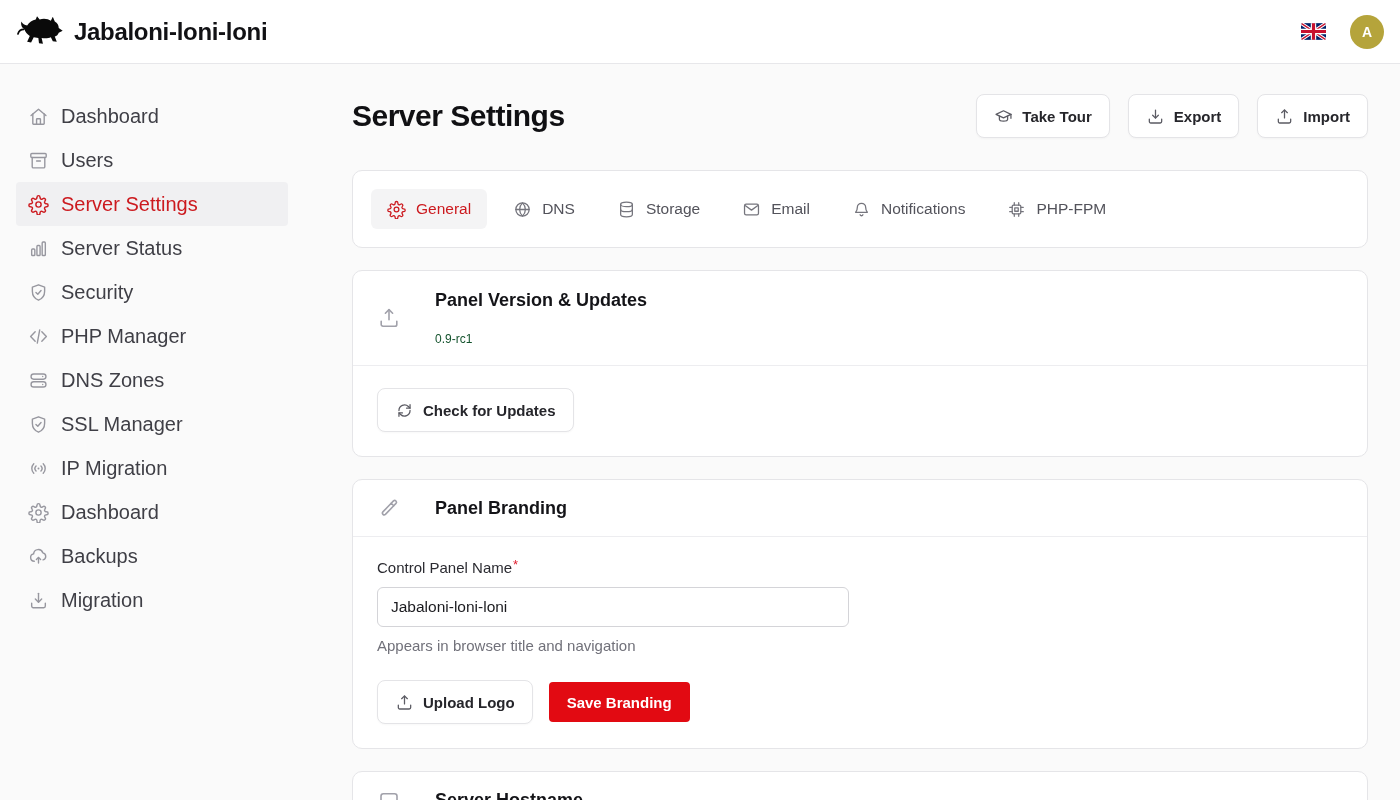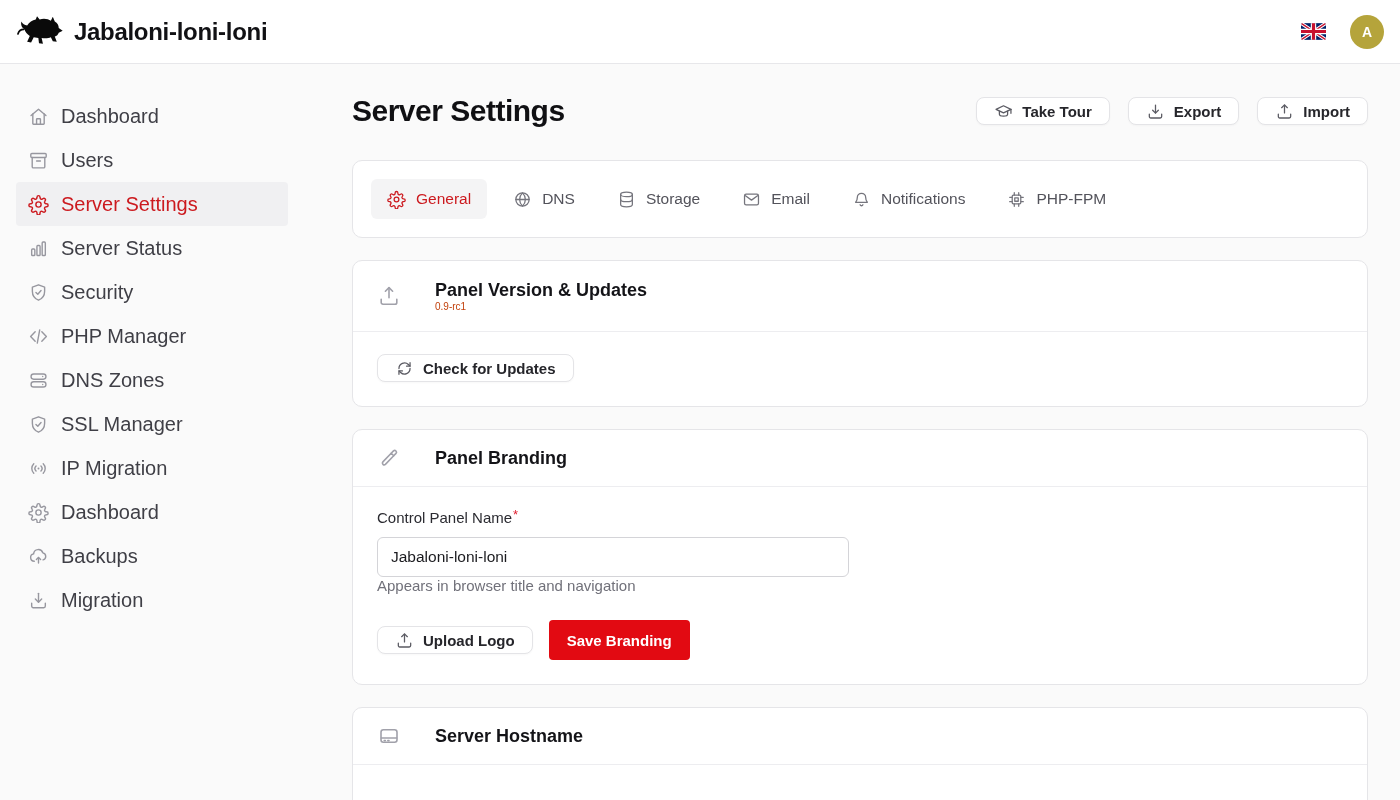--- a/index.html
+++ b/index.html
@@ -42,21 +42,21 @@
     width:100%; height:100%; display:block;
     fill:none; stroke:currentColor; stroke-width:1.6;
     stroke-linecap:round; stroke-linejoin:round;
   }
   
   .main { flex:1; padding:30px 32px 0 48px; min-width:0; }
   .page-header { display:flex; align-items:center; justify-content:space-between; }
   h1 { margin:0; font-size:30px; font-weight:700; letter-spacing:-0.5px; color:#101013; }
   .actions { display:flex; gap:18px; }
   .btn {
-    display:inline-flex; align-items:center; gap:9px; height:28px; padding:0 17px;
+    display:inline-flex; align-items:center; gap:9px; height:44px; padding:0 17px;
     background:#ffffff; border:1px solid #e4e4e7; border-radius:8px;
     font-family:"Liberation Sans", sans-serif; font-size:15px; font-weight:600; color:#26262b;
     cursor:pointer; box-shadow:0 1px 2px rgba(0,0,0,.03); white-space:nowrap;
   }
   .btn .btn-icon { width:19px; height:19px; color:#5b5b63; }
   .card { background:#ffffff; border:1px solid #e5e5e8; border-radius:10px; }
   
   .tabbar { margin-top:32px; padding:18px; display:flex; gap:10px; align-items:center; }
   .tab {
     display:inline-flex; align-items:center; gap:10px; height:40px; padding:0 16px;
@@ -69,32 +69,32 @@
   .tab.active .tab-icon { color:#cc1a1f; }
   
   .section { margin-top:22px; }
   .card-head {
     display:flex; align-items:center; gap:34px;
     padding:16px 24px; border-bottom:1px solid #ededf0;
   }
   .card-head.with-sub { padding:19px 24px; }
   .card-icon { width:24px; height:24px; color:#a1a1aa; flex:0 0 auto; }
   .card-title { margin:0; font-size:18px; font-weight:600; color:#141418; }
-  .card-sub { font-size:10px; color:#c2410c; margin-top:0; }
+  .card-sub { font-size:12px; color:#14532d; margin-top:21px; }
   .card-body { padding:22px 24px 24px; }
   
   .field-label { font-size:15px; font-weight:500; color:#2b2b31; }
   .req { color:#e02030; font-size:13px; position:relative; top:-4px; margin-left:1px; }
   .text-input {
     display:block; margin-top:10px; width:472px; height:40px;
     border:1px solid #d4d4d8; border-radius:6px; background:#fff;
     padding:0 13px; font-family:"Liberation Sans", sans-serif;
     font-size:15.5px; color:#1b1b1f;
   }
-  .helper { font-size:15px; color:#71717a; }
+  .helper { margin-top:10px; font-size:15px; color:#71717a; }
   .btn-row { margin-top:26px; display:flex; gap:16px; align-items:center; }
   .btn-primary {
     height:40px; padding:8px 18px; border:none; border-radius:4px;
     background:#e20a12; color:#ffffff; cursor:pointer;
     font-family:"Liberation Sans", sans-serif; font-size:15px; font-weight:600;
     white-space:nowrap;
   }
 </style>
 </head>
 <body>

